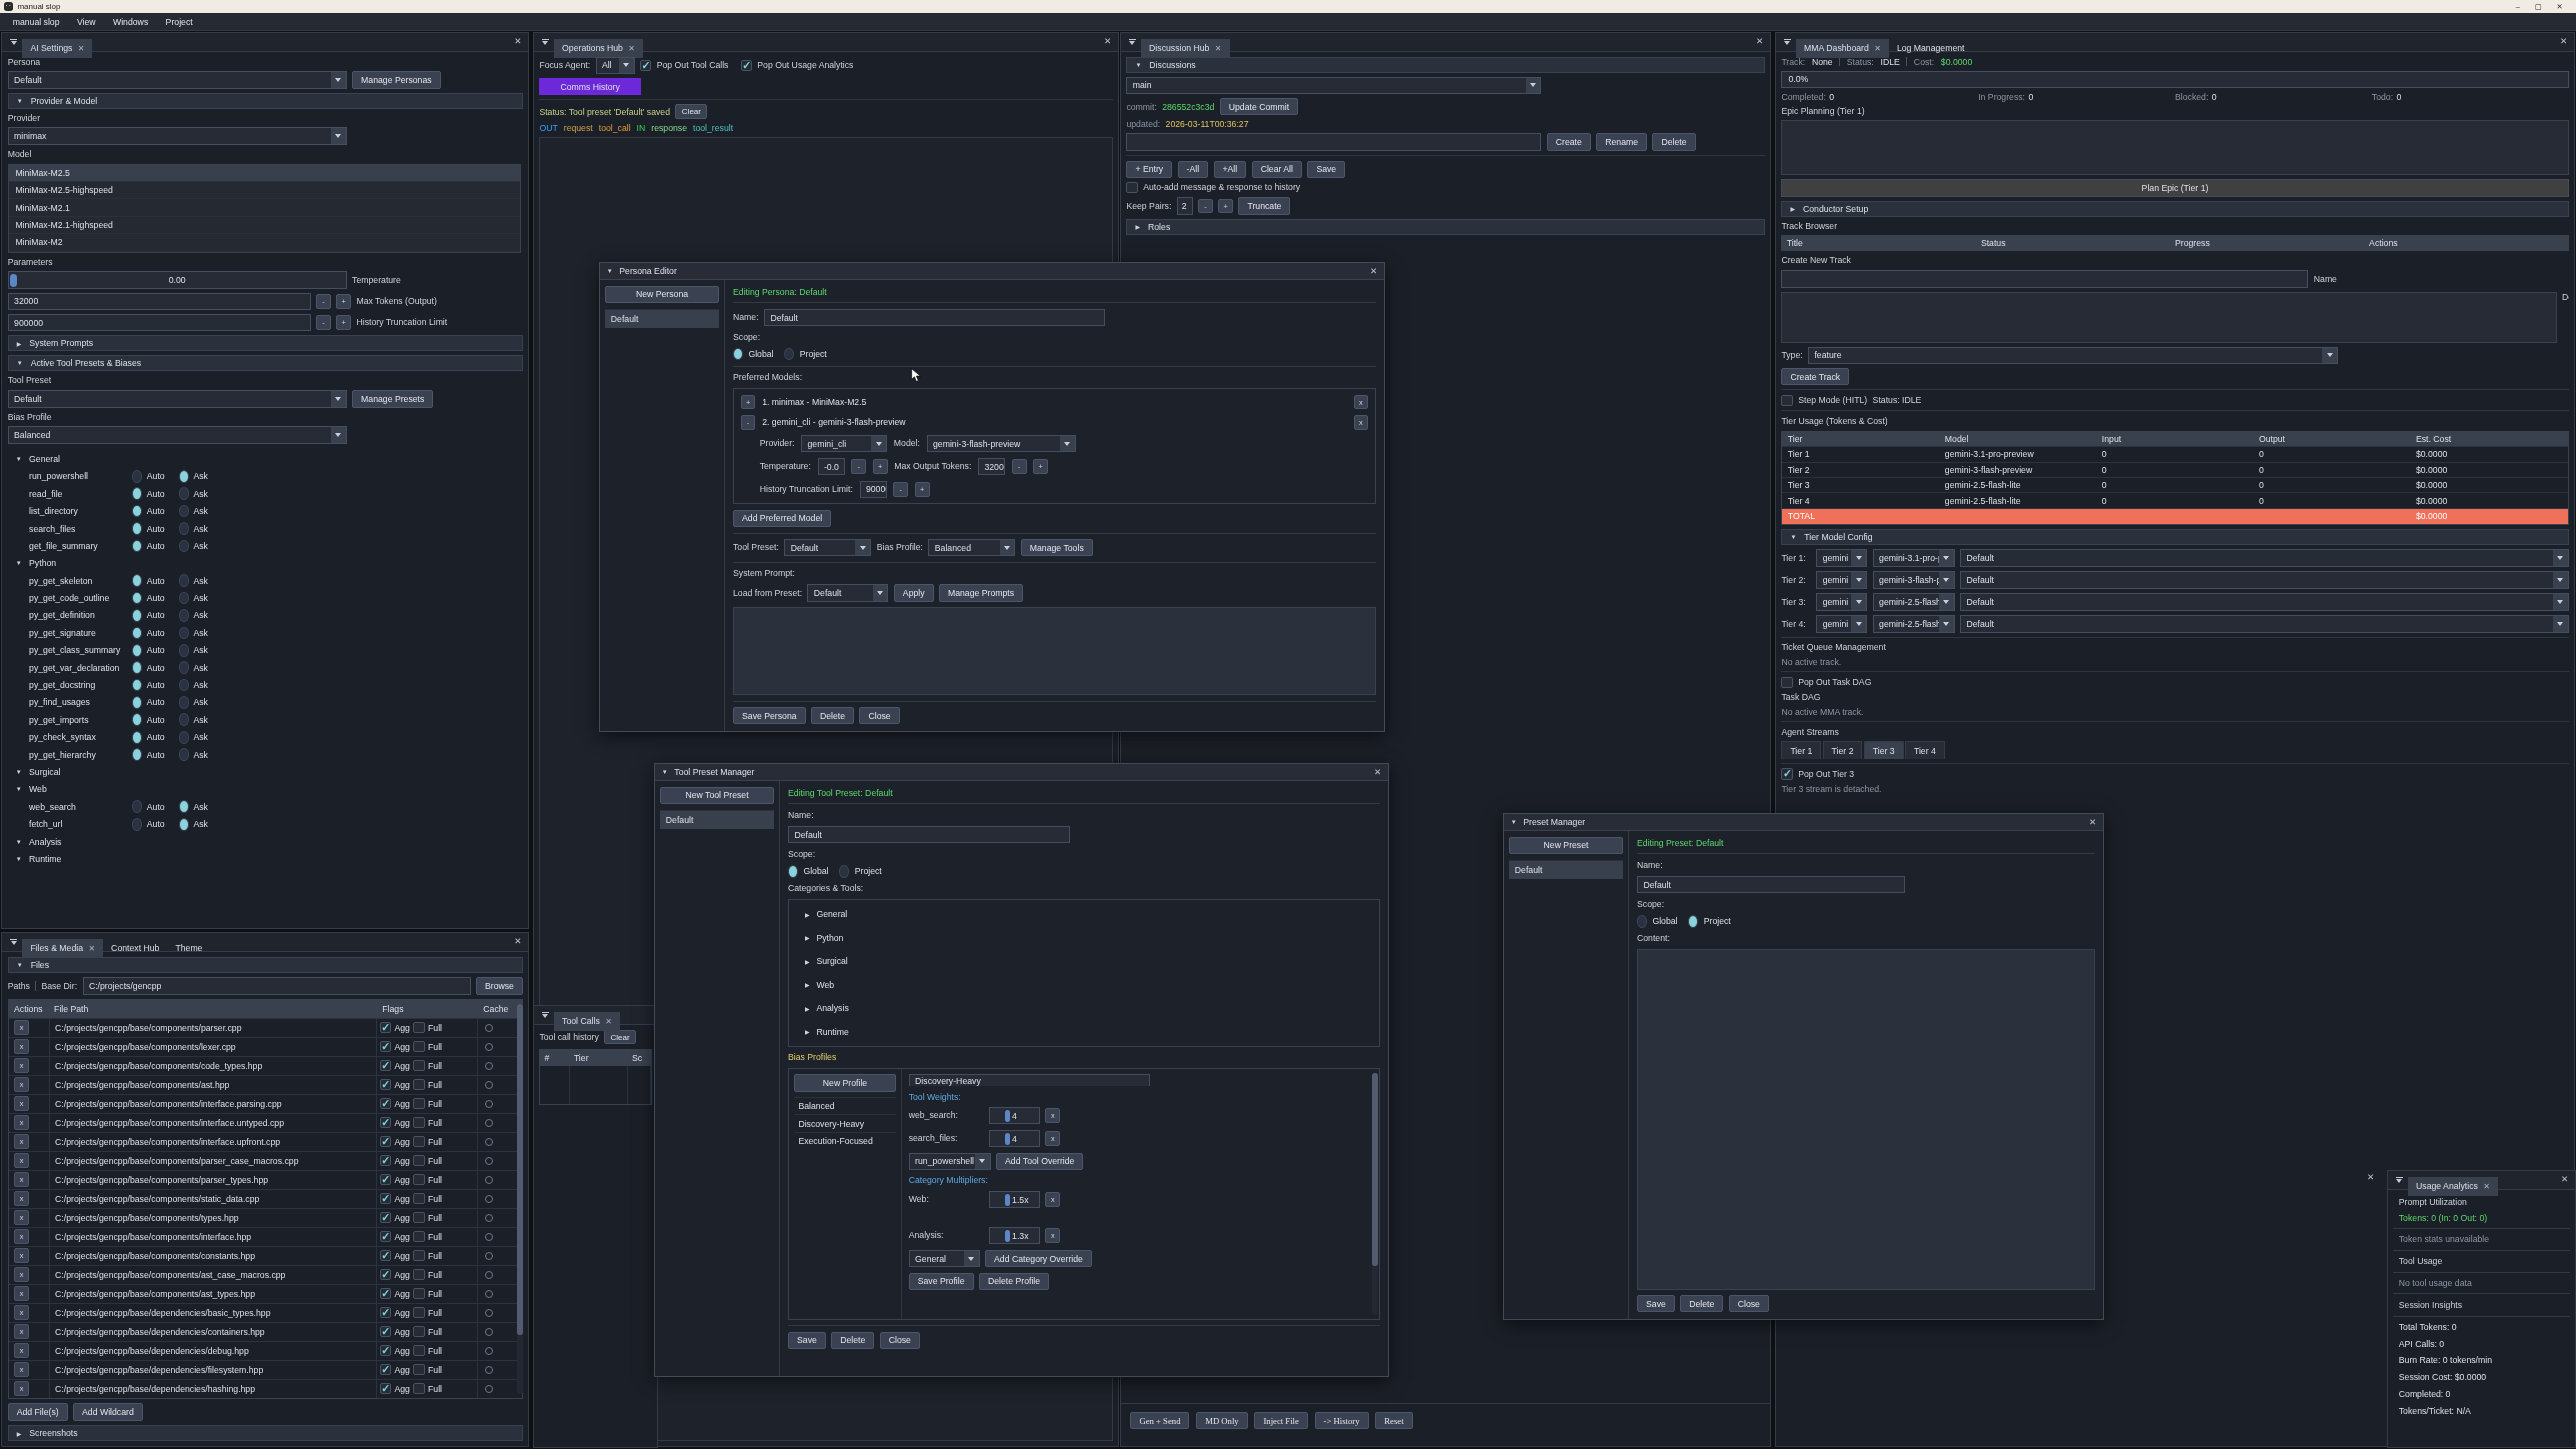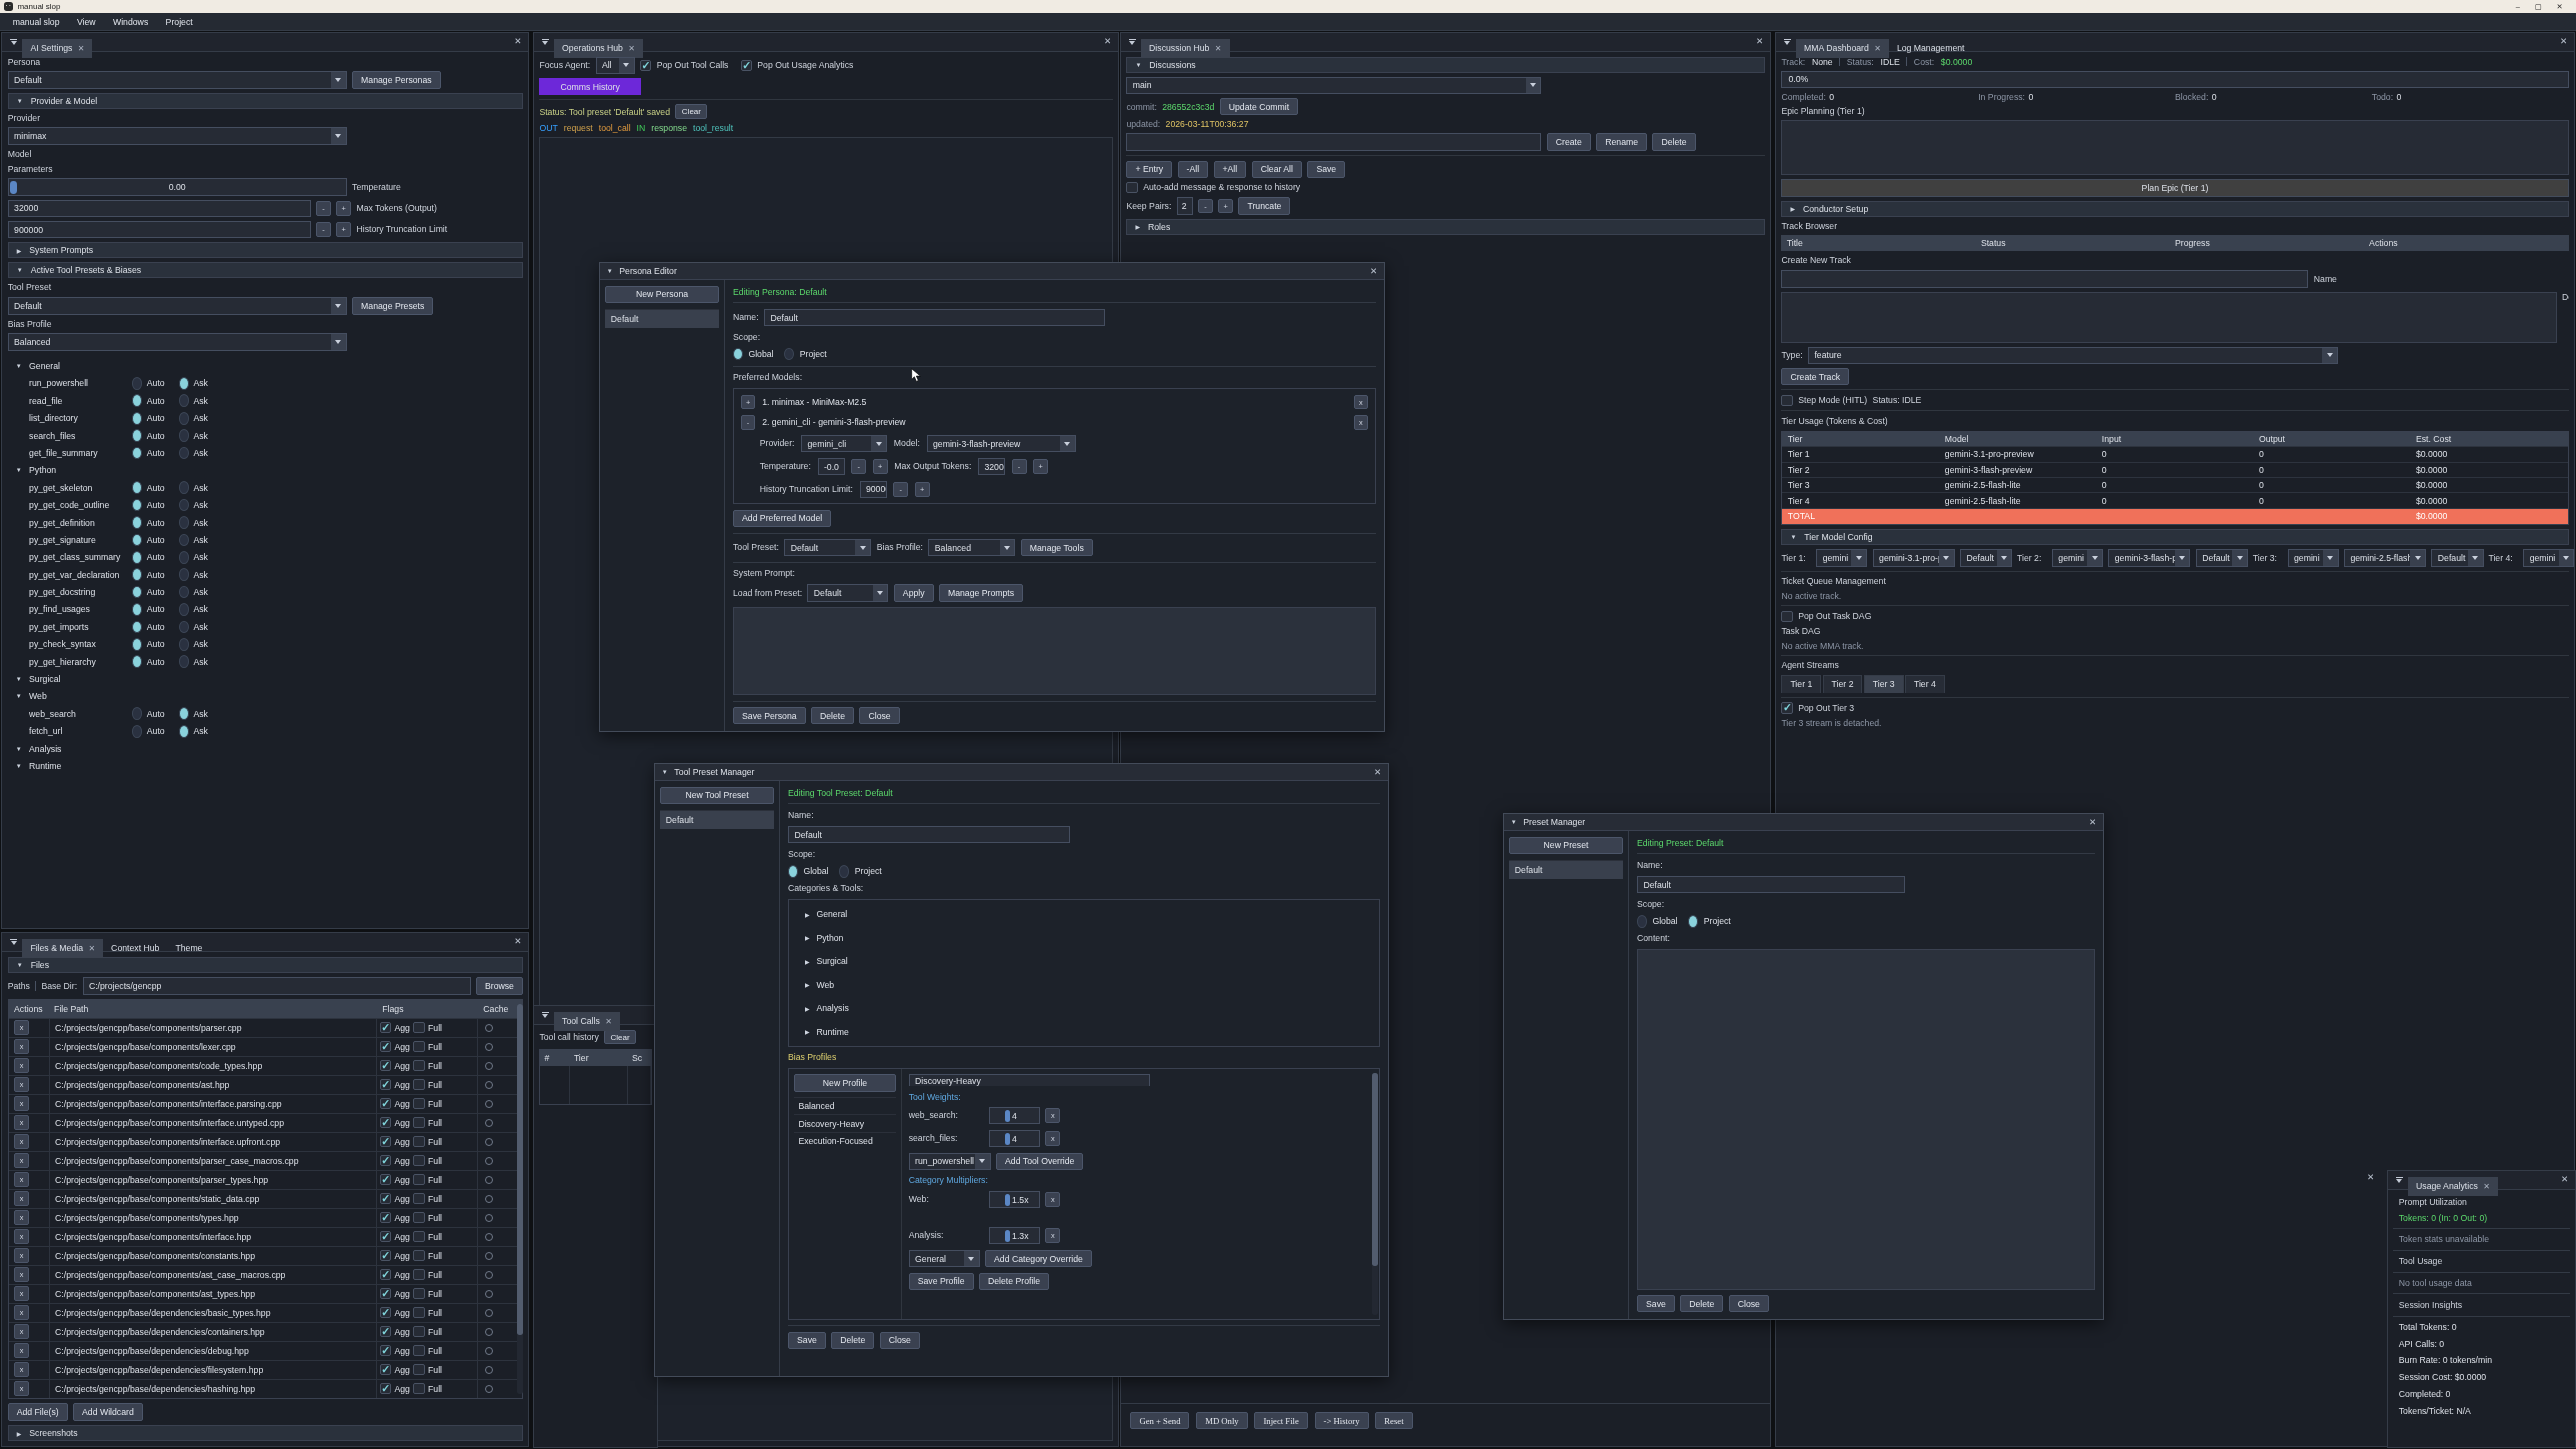--- a/index.html
+++ b/index.html
@@ -188,20 +188,28 @@
     <div class="sechead">
       <span class="ar">▼</span>
       <span>Provider &amp; Model</span>
     </div>
     <span class="lbl">Provider</span>
     <span class="dd" style="width:339px">
         <span>minimax</span>
         <span class="arr"></span>
       </span>
     <span class="lbl">Model</span>
+    <div class="modellist" style="width:513px">
+
+    <div class="mi selected">MiniMax-M2.5</div>
+        <div class="mi">MiniMax-M2.5-highspeed</div>
+        <div class="mi">MiniMax-M2.1</div>
+        <div class="mi">MiniMax-M2.1-highspeed</div>
+        <div class="mi">MiniMax-M2</div>
+      </div>
     <span class="lbl">Parameters</span>
     <div class="row">
       <span class="slider" style="width:339px">
         <span class="handle"></span>
         <span class="val">0.00</span>
       </span>
       <span class="lbl">Temperature</span>
     </div>
     <div class="row">
       <span class="inp" style="width:303px">32000</span>
@@ -755,21 +763,21 @@
           <span></span>
           <span></span>
           <span></span>
           <span>$0.0000</span>
       </div>
     </div>
     <div class="sechead">
       <span class="ar">▼</span>
       <span>Tier Model Config</span>
     </div>
-    <div style="display:flex;gap:4.7px">
+    <div style="display:flex;flex-direction:column;gap:4.7px">
 
         <div class="tcfg">
           <span class="lbl" style="width:29.5px">Tier 1:</span>
           <span class="dd" style="width:51px">
             <span>gemini</span>
             <span class="arr"></span>
           </span>
           <span class="dd" style="width:82px">
             <span>gemini-3.1-pro-preview</span>
             <span class="arr"></span>

